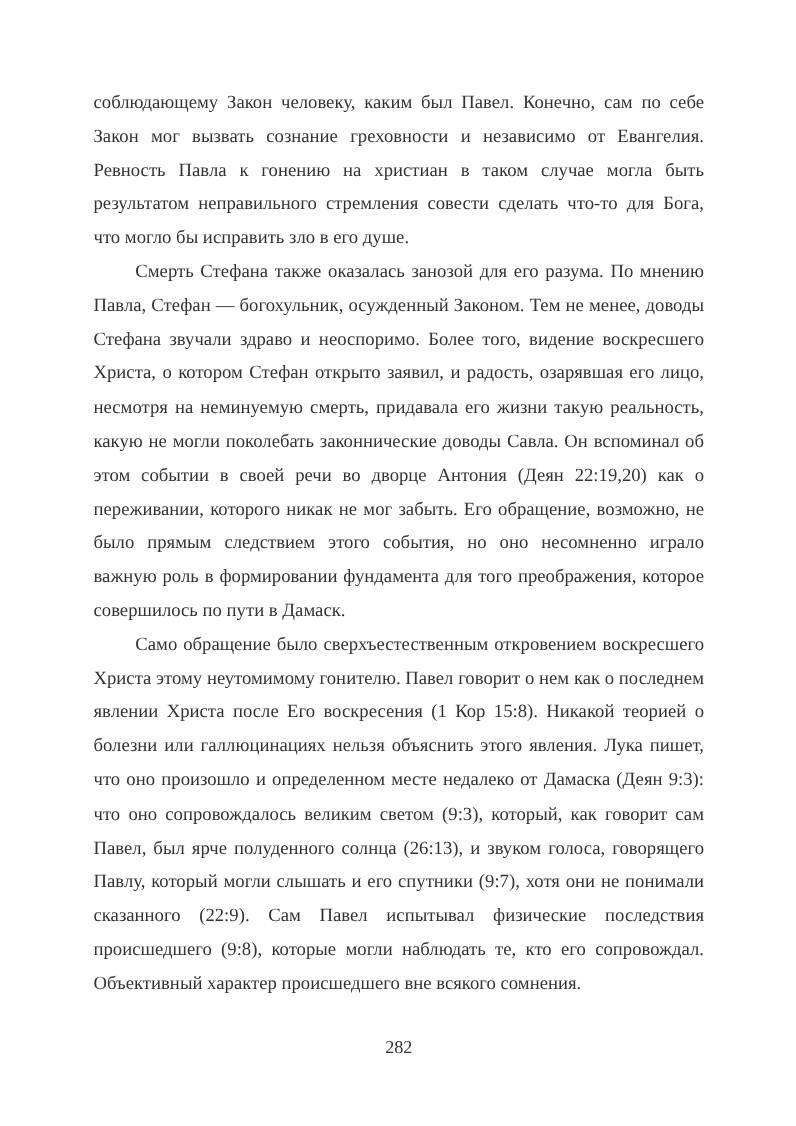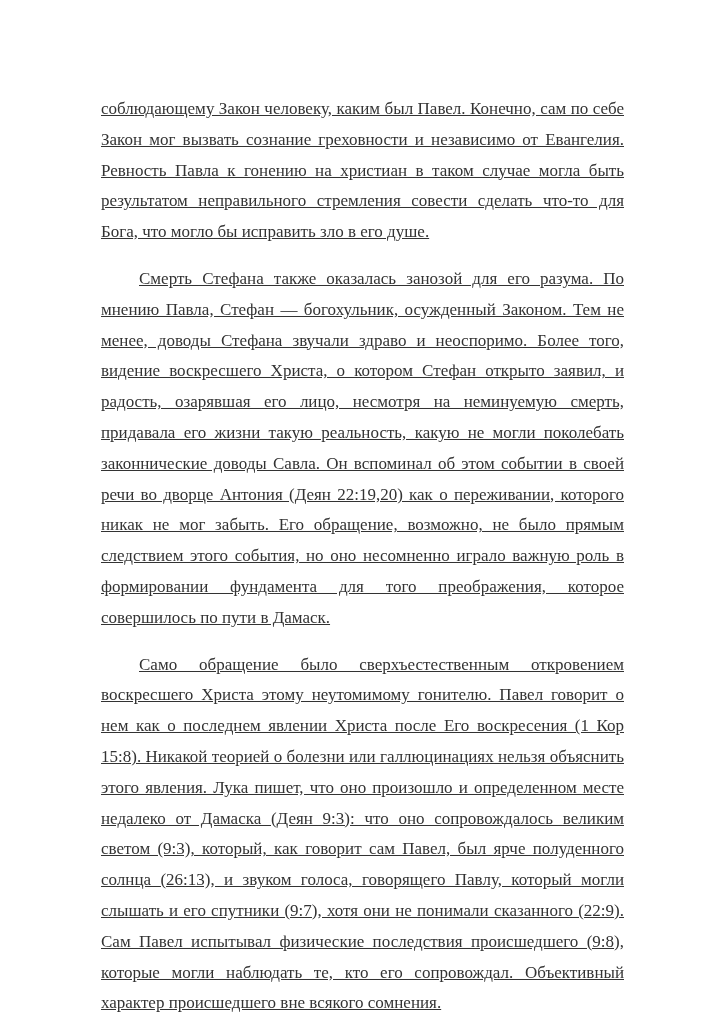--- a/index.html
+++ b/index.html
@@ -28,24 +28,23 @@
     top: 78px;
     width: 555px;
     font-size: 17px;
     line-height: 30.8px;
     text-align: justify;
     color: #333333;
     -webkit-hyphens: none;
     hyphens: none;
   }
   p.para {
-    margin: 16px;
+    margin: 0;
     padding: 0;
     text-indent: 38px;
-    text-decoration: underline;
   }
   p.para.no-indent {
     text-indent: 0;
   }
   .page-number {
     position: absolute;
     left: 85px;
     top: 942px;
     width: 555px;
     text-align: center;
@@ -55,13 +54,14 @@
 </style>
 </head>
 <body>
 
 <div class="page">
   <div class="text-block">
     <p class="para no-indent">соблюдающему Закон человеку, каким был Павел. Конечно, сам по себе Закон мог вызвать сознание греховности и независимо от Евангелия. Ревность Павла к гонению на христиан в таком случае могла быть результатом неправильного стремления совести сделать что-то для Бога, что могло бы исправить зло в его душе.</p>
     <p class="para">Смерть Стефана также оказалась занозой для его разума. По мнению Павла, Стефан — богохульник, осужденный Законом. Тем не менее, доводы Стефана звучали здраво и неоспоримо. Более того, видение воскресшего Христа, о котором Стефан открыто заявил, и радость, озарявшая его лицо, несмотря на неминуемую смерть, придавала его жизни такую реальность, какую не могли поколебать законнические доводы Савла. Он вспоминал об этом событии в своей речи во дворце Антония (Деян 22:19,20) как о переживании, которого никак не мог забыть. Его обращение, возможно, не было прямым следствием этого события, но оно несомненно играло важную роль в формировании фундамента для того преображения, которое совершилось по пути в Дамаск.</p>
     <p class="para">Само обращение было сверхъестественным откровением воскресшего Христа этому неутомимому гонителю. Павел говорит о нем как о последнем явлении Христа после Его воскресения (1 Кор 15:8). Никакой теорией о болезни или галлюцинациях нельзя объяснить этого явления. Лука пишет, что оно произошло и определенном месте недалеко от Дамаска (Деян 9:3): что оно сопровождалось великим светом (9:3), который, как говорит сам Павел, был ярче полуденного солнца (26:13), и звуком голоса, говорящего Павлу, который могли слышать и его спутники (9:7), хотя они не понимали сказанного (22:9). Сам Павел испытывал физические последствия происшедшего (9:8), которые могли наблюдать те, кто его сопровождал. Объективный характер происшедшего вне всякого сомнения.</p>
   </div>
+  <div class="page-number">282</div>
 </div>
 
 </body></html>

